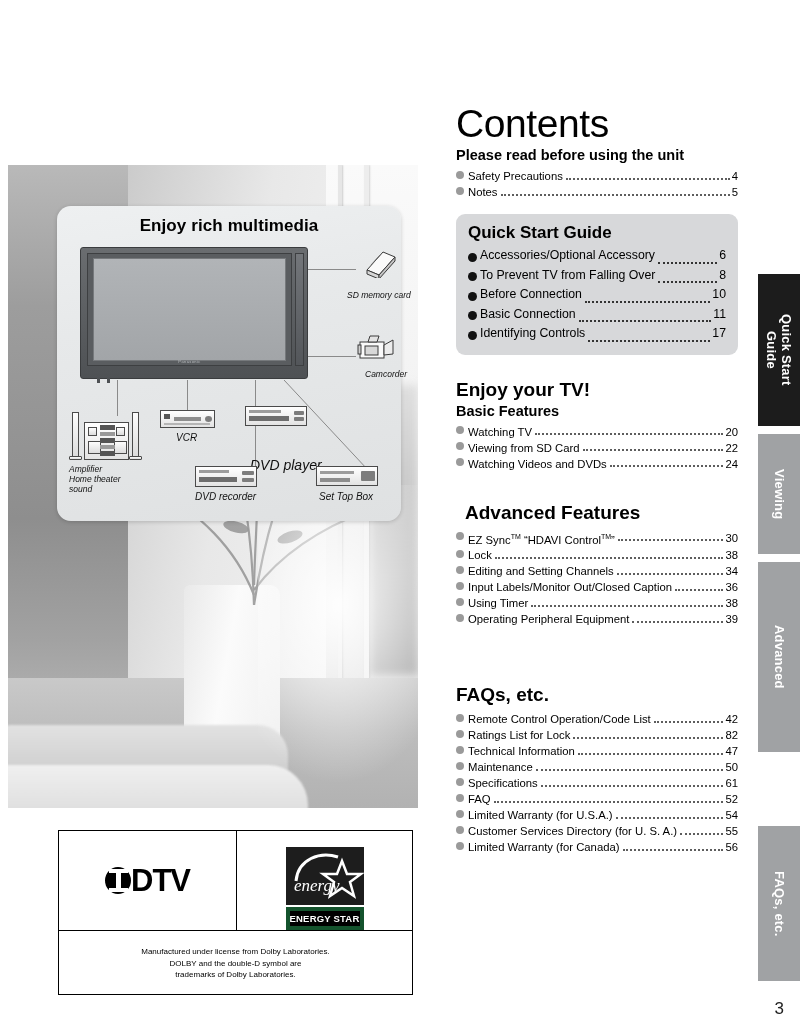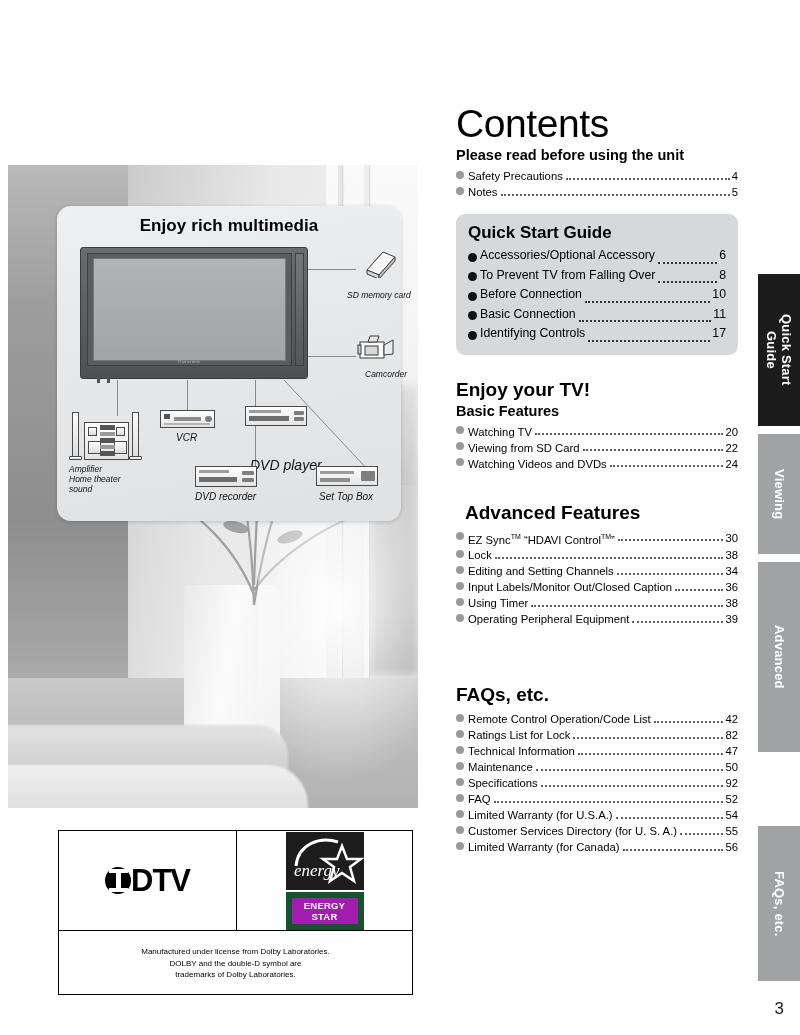--- a/index.html
+++ b/index.html
@@ -139,23 +139,23 @@
   .logo-cell-r { position: absolute; left: 178px; top: 0; right: 0; height: 100%;
                  display: flex; align-items: flex-end; justify-content: center; }
   .hdtv { display: flex; align-items: center; font-weight: bold; font-size: 31px; letter-spacing: -1px; }
   .hdtv .hglyph { position: relative; display:inline-block; width: 26px; height: 31px; }
   .hdtv .hglyph .circ { position:absolute; left:0; top:2px; width:26px; height:27px; border-radius:50%; background:#000; }
   .hdtv .hglyph .bar  { position:absolute; left:11px; top:4px; width:5px; height:23px; background:#fff; }
   .hdtv .hglyph .cap1 { position:absolute; left:4px; top:4px; width:19px; height:4px; background:#fff; }
   .hdtv .hglyph .cap2 { position:absolute; left:4px; top:23px; width:19px; height:4px; background:#fff; }
   .estar { width: 78px; }
   .estar-top { background: #1d1d1d; height: 58px; position: relative; }
-  .estar-label { background: #a21caf; color: #fff; font-size: 9.5px; font-weight: bold;
+  .estar-label { background: #000000; color: #fff; font-size: 9.5px; font-weight: bold;
                  text-align: center; padding: 2px 0; letter-spacing: .2px; margin-top: 2px;
-                 border: 6px solid #14532d; }
+                 border: 4px solid #14532d; }
   .dolby { position: absolute; left: 0; top: 101px; width: 100%; height: 63px;
            display: flex; align-items: center; justify-content: center; text-align: center;
            font-size: 8px; line-height: 1.45; }
 
   
   .toc { position: absolute; left: 456px; top: 104px; width: 282px; }
   h1.contents { font-size: 39px; font-weight: normal; letter-spacing: -.4px; line-height: 1; }
   h2.section { font-size: 14.5px; font-weight: bold; margin-top: 4px; }
   h2.big { font-size: 19px; font-weight: bold; }
   h3.sub { font-size: 14.5px; font-weight: bold; margin-top: 2px; }
@@ -529,21 +529,21 @@
         <li>
           <span class="bullet"></span>
           <span class="txt">Maintenance</span>
           <span class="dots"></span>
           <span class="pg">50</span>
         </li>
         <li>
           <span class="bullet"></span>
           <span class="txt">Specifications</span>
           <span class="dots"></span>
-          <span class="pg">92</span>
+          <span class="pg">61</span>
         </li>
         <li>
           <span class="bullet"></span>
           <span class="txt">FAQ</span>
           <span class="dots"></span>
           <span class="pg">52</span>
         </li>
         <li>
           <span class="bullet"></span>
           <span class="txt">Limited Warranty (for U.S.A.)</span>

